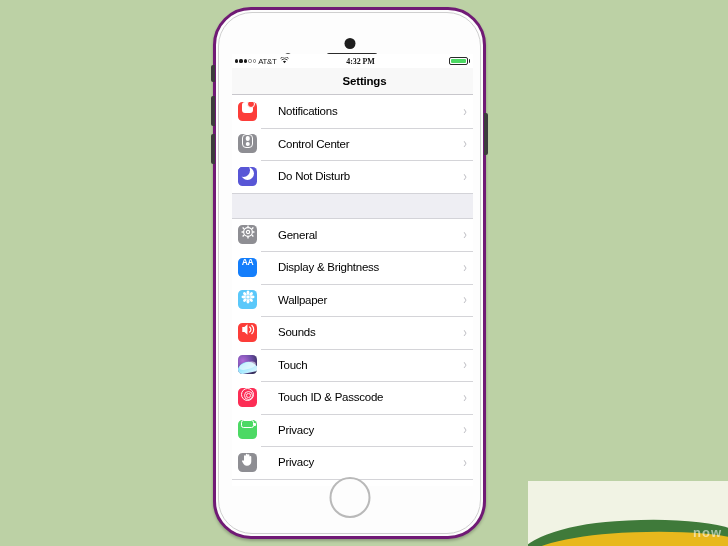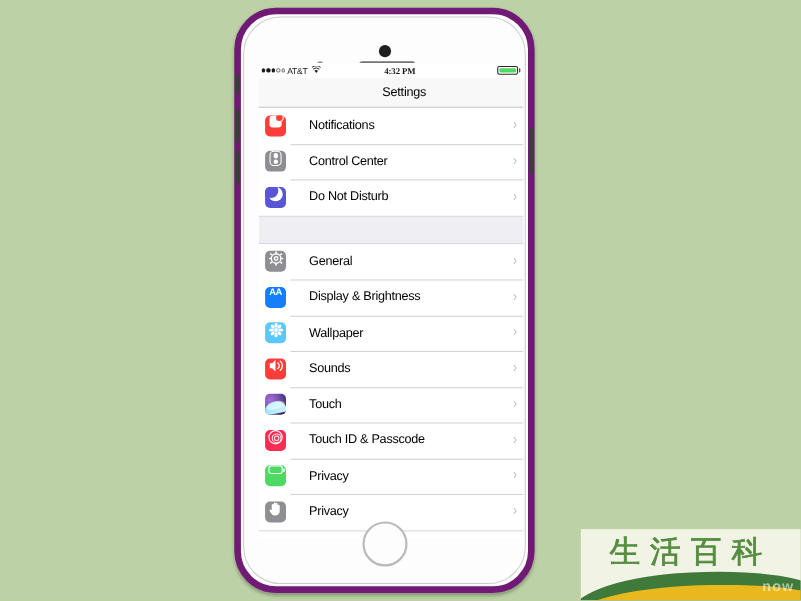--- a/index.html
+++ b/index.html
@@ -12,21 +12,21 @@
     font-family: "Liberation Sans", sans-serif;
     position: relative;
   }
 
   
   #phone {
     position: absolute;
     left: 213px; top: 7px;
     width: 273px; height: 532px;
     background: #fdfdfd;
-    border: 6px solid #701a75;
+    border: 3px solid #701a75;
     border-radius: 38px;
     box-shadow: 0 2px 3px rgba(0,0,0,0.25);
   }
   #phone-inner-edge {
     position: absolute;
     left: 2px; top: 2px; right: 2px; bottom: 2px;
     border: 1px solid #cfcfcf;
     border-radius: 34px;
     pointer-events: none;
   }
@@ -117,21 +117,21 @@
 
   
   #nav-bar {
     height: 27px;
     background: #f8f8f8;
     border-bottom: 0.5px solid #c8c7cc;
     display: flex; align-items: center; justify-content: center;
     position: relative;
   }
   #nav-title {
-    font-size: 11.5px; font-weight: 400; color: #000;
+    font-size: 11.5px; font-weight: 700; color: #000;
     letter-spacing: -0.2px;
     margin-left: 24px;
   }
 
   
   #list-area {
     background: #ffffff;
     height: calc(100% - 41px);
     overflow: hidden;
   }
@@ -532,15 +532,14 @@
 
     </div>
   </div>
 
   <div id="home-button"></div>
 </div>
 
 <div id="watermark">
   <div id="wm-band1"></div>
   <div id="wm-band2"></div>
-  <div id="wm-cn">生活百科</div>
   <div id="wm-ghost">now</div>
 </div>
 
 </body></html>

